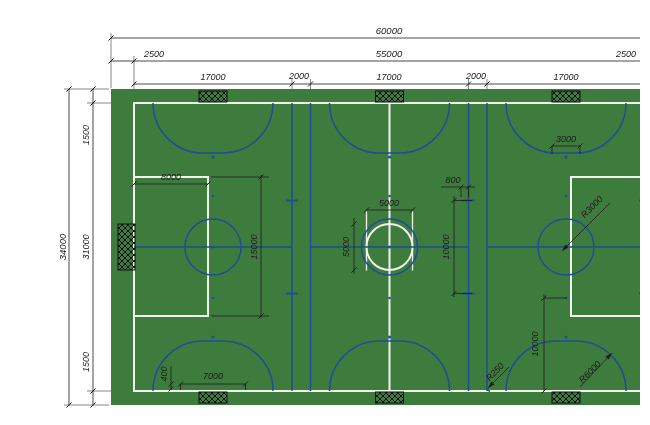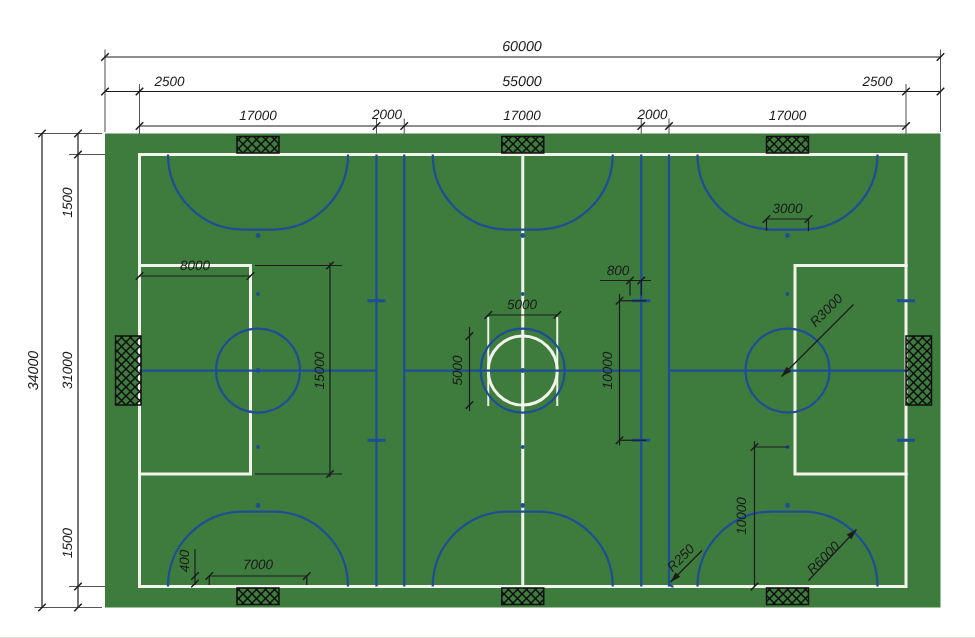--- a/index.html
+++ b/index.html
@@ -1,16 +1,16 @@
 <!DOCTYPE html>
 <html><head>
 <meta charset="utf-8">
 <style>
   html,body{margin:0;padding:0;background:#ffffff;}
-  .canvas{position:relative;width:650px;height:425px;background:#ffffff;overflow:hidden;}
+  .canvas{position:relative;width:599px;height:425px;background:#ffffff;overflow:hidden;margin-left:41px;}
   svg{display:block;}
   svg text{stroke:none;fill:#1a1a1a;font:italic 9px "Liberation Sans", sans-serif;text-anchor:middle;}
   svg text.big{font-size:9.5px;}
 </style>
 </head>
 <body>
 
 <div class="canvas">
 <svg width="650" height="425" viewBox="0 0 650 425">
   <defs>

